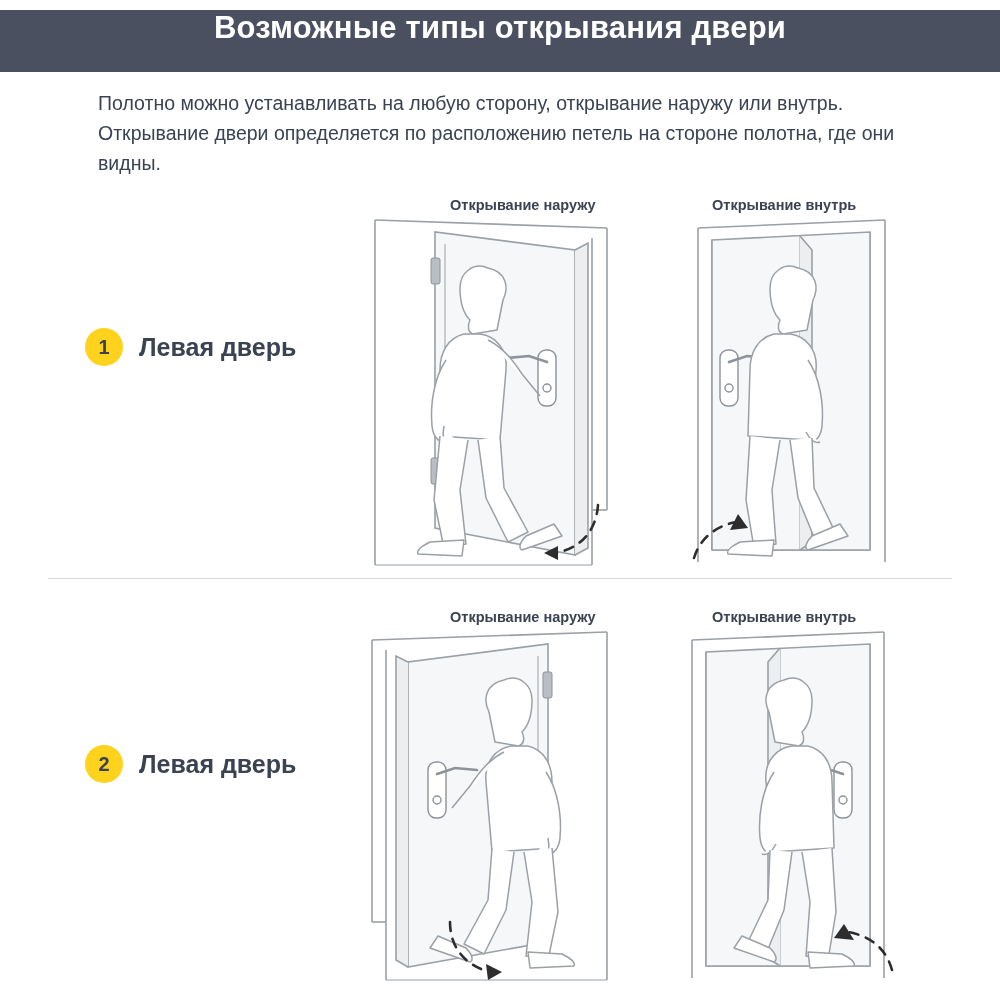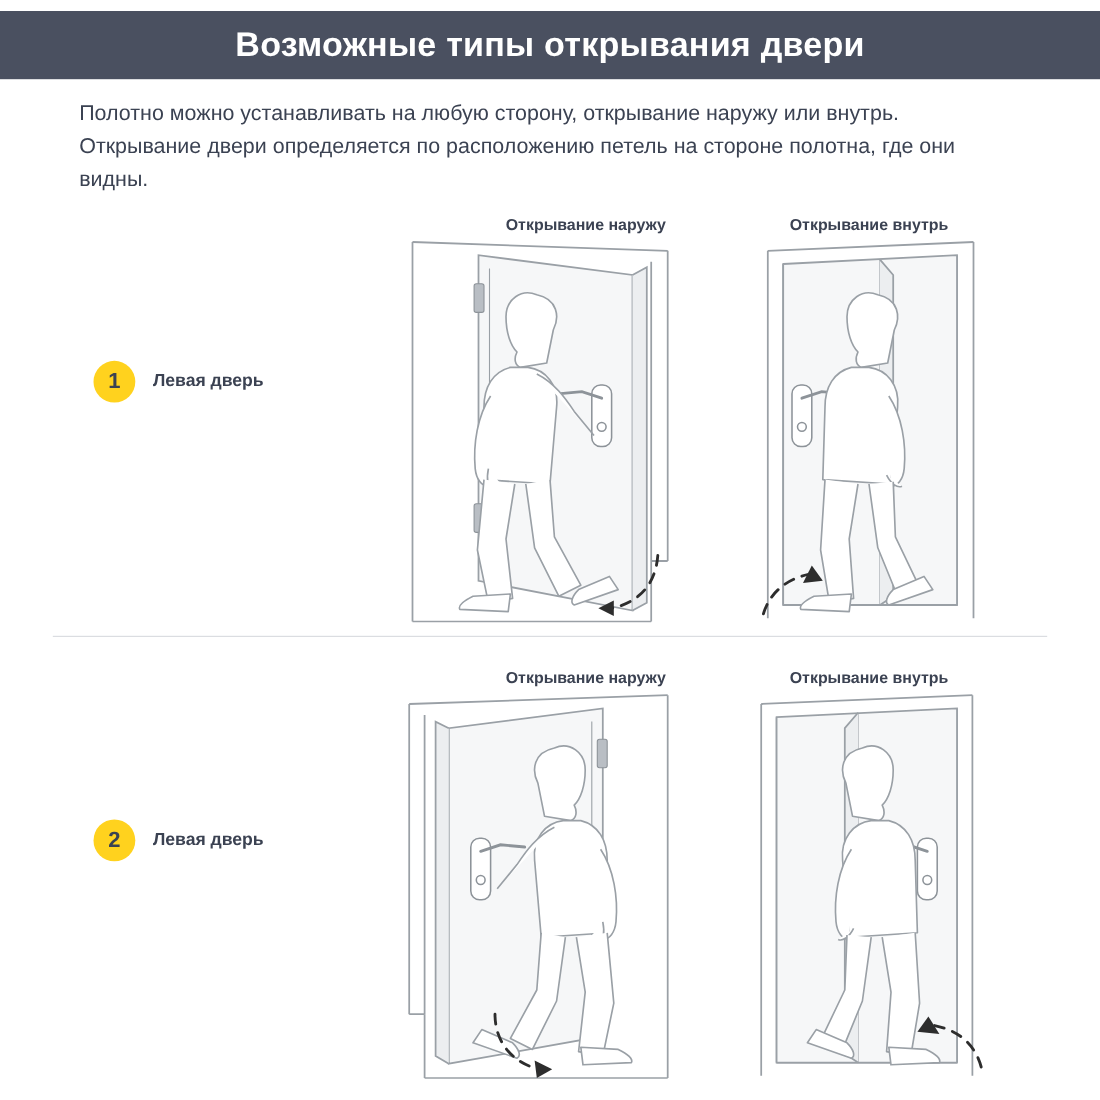--- a/index.html
+++ b/index.html
@@ -18,34 +18,34 @@
 
   
   .header {
     position: absolute;
     left: 0;
     top: 10px;
     width: 1000px;
     height: 62px;
     background: #4a5060;
     display: flex;
-    align-items: center;
+    align-items: flex-start;
     justify-content: center;
   }
   .header-title {
     color: #ffffff;
     font-size: 31px;
     font-weight: bold;
     letter-spacing: 0.2px;
   }
 
   
   .intro {
     position: absolute;
-    left: 72px;
+    left: 98px;
     top: 88px;
     width: 860px;
     font-size: 19.5px;
     line-height: 30px;
     color: #3b4252;
   }
 
   .divider {
     position: absolute;
     left: 48px;
@@ -71,31 +71,31 @@
     border-radius: 50%;
     background: #ffd21e;
     color: #3b4252;
     font-size: 20px;
     font-weight: bold;
     display: flex;
     align-items: center;
     justify-content: center;
   }
   .step-text {
-    font-size: 16px;
+    font-size: 25px;
     font-weight: bold;
     color: #3b4252;
   }
 
   .fig-caption {
     position: absolute;
     font-size: 14.5px;
     font-weight: bold;
     color: #3b4252;
-    text-align: center;
+    text-align: left;
     white-space: nowrap;
   }
 
   svg { display: block; }
   .fig {
     position: absolute;
   }
 </style>
 </head>
 <body>

